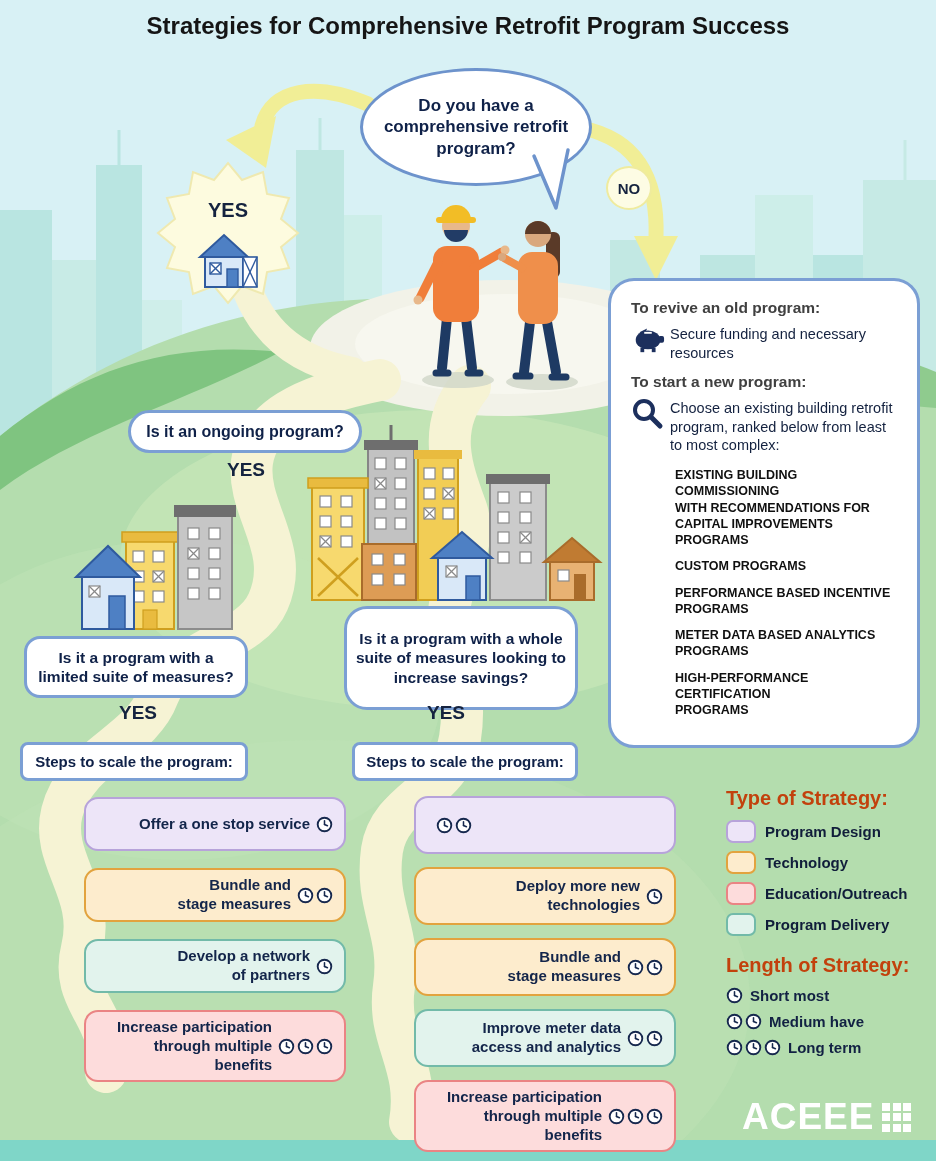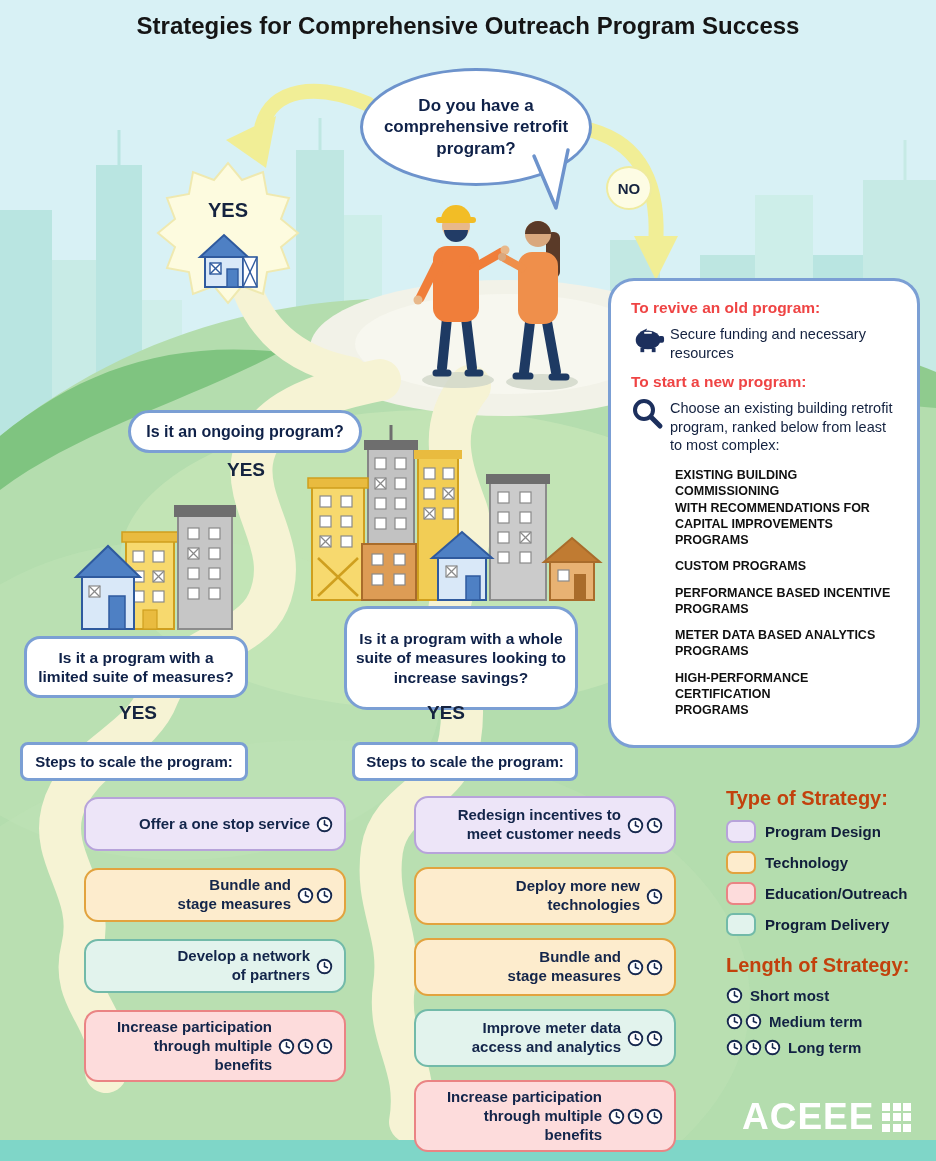--- a/index.html
+++ b/index.html
@@ -11,21 +11,21 @@
   .bubble{left:360px;top:68px;width:226px;height:112px;background:#fff;border:3.5px solid #6d93cc;border-radius:50%;
           display:flex;align-items:center;justify-content:center;text-align:center;font-size:17px;font-weight:bold;
           color:#0f2148;line-height:1.25;white-space:pre-line;z-index:3;}
   .bubble-tail{left:528px;top:146px;width:50px;height:68px;z-index:4;}
   .no-badge{left:606px;top:166px;width:42px;height:40px;background:#fdfce4;border:2px solid #efeb9e;border-radius:50%;
             display:flex;align-items:center;justify-content:center;font-size:15px;font-weight:bold;color:#15233f;z-index:3;}
   .yes-star-label{left:196px;top:199px;width:64px;text-align:center;font-size:20px;font-weight:bold;color:#15233f;z-index:3;}
   .star-house{left:194px;top:227px;width:68px;height:64px;z-index:3;}
   .panel{left:608px;top:278px;width:312px;height:470px;background:#fff;border:3px solid #7b9fd4;border-radius:26px;
          box-sizing:border-box;padding:18px 20px;z-index:3;}
-  .panel h3{margin:0 0 6px 0;font-size:15.5px;color:#ef4444;}
+  .panel h3{margin:0 0 6px 0;font-size:15.5px;color:#404040;}
   .panel .row{display:flex;gap:5px;margin:2px 0 10px 0;align-items:flex-start;}
   .panel .row .txt{font-size:14.5px;line-height:1.3;color:#13213f;white-space:pre-line;padding-top:2px;}
   .panel .icon{flex:0 0 34px;}
   .programs{list-style:none;margin:12px 0 0 44px;padding:0;}
   .programs li{font-weight:bold;font-size:12.5px;line-height:1.3;color:#101010;margin-bottom:10px;white-space:pre-line;}
   .qbox{background:#fff;border:3px solid #7b9fd4;display:flex;align-items:center;justify-content:center;text-align:center;
         font-weight:bold;color:#0f2148;line-height:1.25;white-space:pre-line;box-sizing:border-box;}
   .q-ongoing{left:128px;top:410px;width:234px;height:43px;border-radius:22px;font-size:16px;}
   .q-left{left:24px;top:636px;width:224px;height:62px;border-radius:16px;font-size:15.5px;}
   .q-mid{left:344px;top:606px;width:234px;height:104px;border-radius:23px;font-size:15.5px;}
@@ -228,21 +228,21 @@
       <line x1="516" y1="376" x2="530" y2="376" stroke="#1e3a63" stroke-width="7" stroke-linecap="round"></line>
       <line x1="552" y1="377" x2="566" y2="377" stroke="#1e3a63" stroke-width="7" stroke-linecap="round"></line>
       <rect x="518" y="252" width="40" height="72" rx="14" fill="#ef8f4b"></rect>
       <line x1="522" y1="268" x2="504" y2="258" stroke="#ef8f4b" stroke-width="8" stroke-linecap="round"></line>
       <circle cx="502" cy="257" r="4" fill="#d9a87e"></circle>
       <circle cx="538" cy="234" r="13" fill="#d9a87e"></circle>
       <path d="M525,234 a13,13 0 0 1 26,0 z" fill="#5a3a28"></path>
     </g>
   </svg>
 
-  <div class="abs title">Strategies for Comprehensive Outreach Program Success</div>
+  <div class="abs title">Strategies for Comprehensive Retrofit Program Success</div>
 
   <div class="abs bubble">
     <span>Do you have a
 comprehensive retrofit
 program?</span>
   </div>
   <svg class="abs bubble-tail" viewBox="0 0 50 68">
     <polygon points="6,10 28,62 40,4" fill="#ffffff"></polygon>
     <path d="M6,10 L28,62 L40,4" fill="none" stroke="#6d93cc" stroke-width="3.5" stroke-linejoin="round" stroke-linecap="round"></path>
   </svg>
@@ -379,22 +379,20 @@
     <span>Is it a program with a whole
 suite of measures looking to
 increase savings?</span>
   </div>
   <div class="abs yes-label yes-mid">YES</div>
   <div class="abs steps-head steps-head-mid">
     <span>Steps to scale the program:</span>
   </div>
   <div class="abs steps-col steps-mid" id="middle-steps">
       <div class="step t-program-design">
-        <span class="step-label">Redesign incentives to
-meet customer needs</span>
         <span class="clocks">
           <svg class="clock" viewBox="0 0 20 20">
             <circle cx="10" cy="10" r="8" fill="#fff" stroke="#16284e" stroke-width="2.2"></circle>
             <line x1="10" y1="10" x2="10" y2="5.5" stroke="#16284e" stroke-width="1.8" stroke-linecap="round"></line>
             <line x1="10" y1="10" x2="13.5" y2="11.5" stroke="#16284e" stroke-width="1.8" stroke-linecap="round"></line>
           </svg>
           <svg class="clock" viewBox="0 0 20 20">
             <circle cx="10" cy="10" r="8" fill="#fff" stroke="#16284e" stroke-width="2.2"></circle>
             <line x1="10" y1="10" x2="10" y2="5.5" stroke="#16284e" stroke-width="1.8" stroke-linecap="round"></line>
             <line x1="10" y1="10" x2="13.5" y2="11.5" stroke="#16284e" stroke-width="1.8" stroke-linecap="round"></line>
@@ -505,21 +503,21 @@
               <circle cx="10" cy="10" r="8" fill="#fff" stroke="#16284e" stroke-width="2.2"></circle>
               <line x1="10" y1="10" x2="10" y2="5.5" stroke="#16284e" stroke-width="1.8" stroke-linecap="round"></line>
               <line x1="10" y1="10" x2="13.5" y2="11.5" stroke="#16284e" stroke-width="1.8" stroke-linecap="round"></line>
             </svg>
             <svg class="clock" viewBox="0 0 20 20">
               <circle cx="10" cy="10" r="8" fill="#fff" stroke="#16284e" stroke-width="2.2"></circle>
               <line x1="10" y1="10" x2="10" y2="5.5" stroke="#16284e" stroke-width="1.8" stroke-linecap="round"></line>
               <line x1="10" y1="10" x2="13.5" y2="11.5" stroke="#16284e" stroke-width="1.8" stroke-linecap="round"></line>
             </svg>
           </span>
-          <span class="lab" style="font-weight: bold; font-size: 15px;">Medium term</span>
+          <span class="lab" style="font-weight: bold; font-size: 15px;">Medium have</span>
         </div>
         <div class="len-row">
           <span class="clocks">
             <svg class="clock" viewBox="0 0 20 20">
               <circle cx="10" cy="10" r="8" fill="#fff" stroke="#16284e" stroke-width="2.2"></circle>
               <line x1="10" y1="10" x2="10" y2="5.5" stroke="#16284e" stroke-width="1.8" stroke-linecap="round"></line>
               <line x1="10" y1="10" x2="13.5" y2="11.5" stroke="#16284e" stroke-width="1.8" stroke-linecap="round"></line>
             </svg>
             <svg class="clock" viewBox="0 0 20 20">
               <circle cx="10" cy="10" r="8" fill="#fff" stroke="#16284e" stroke-width="2.2"></circle>

